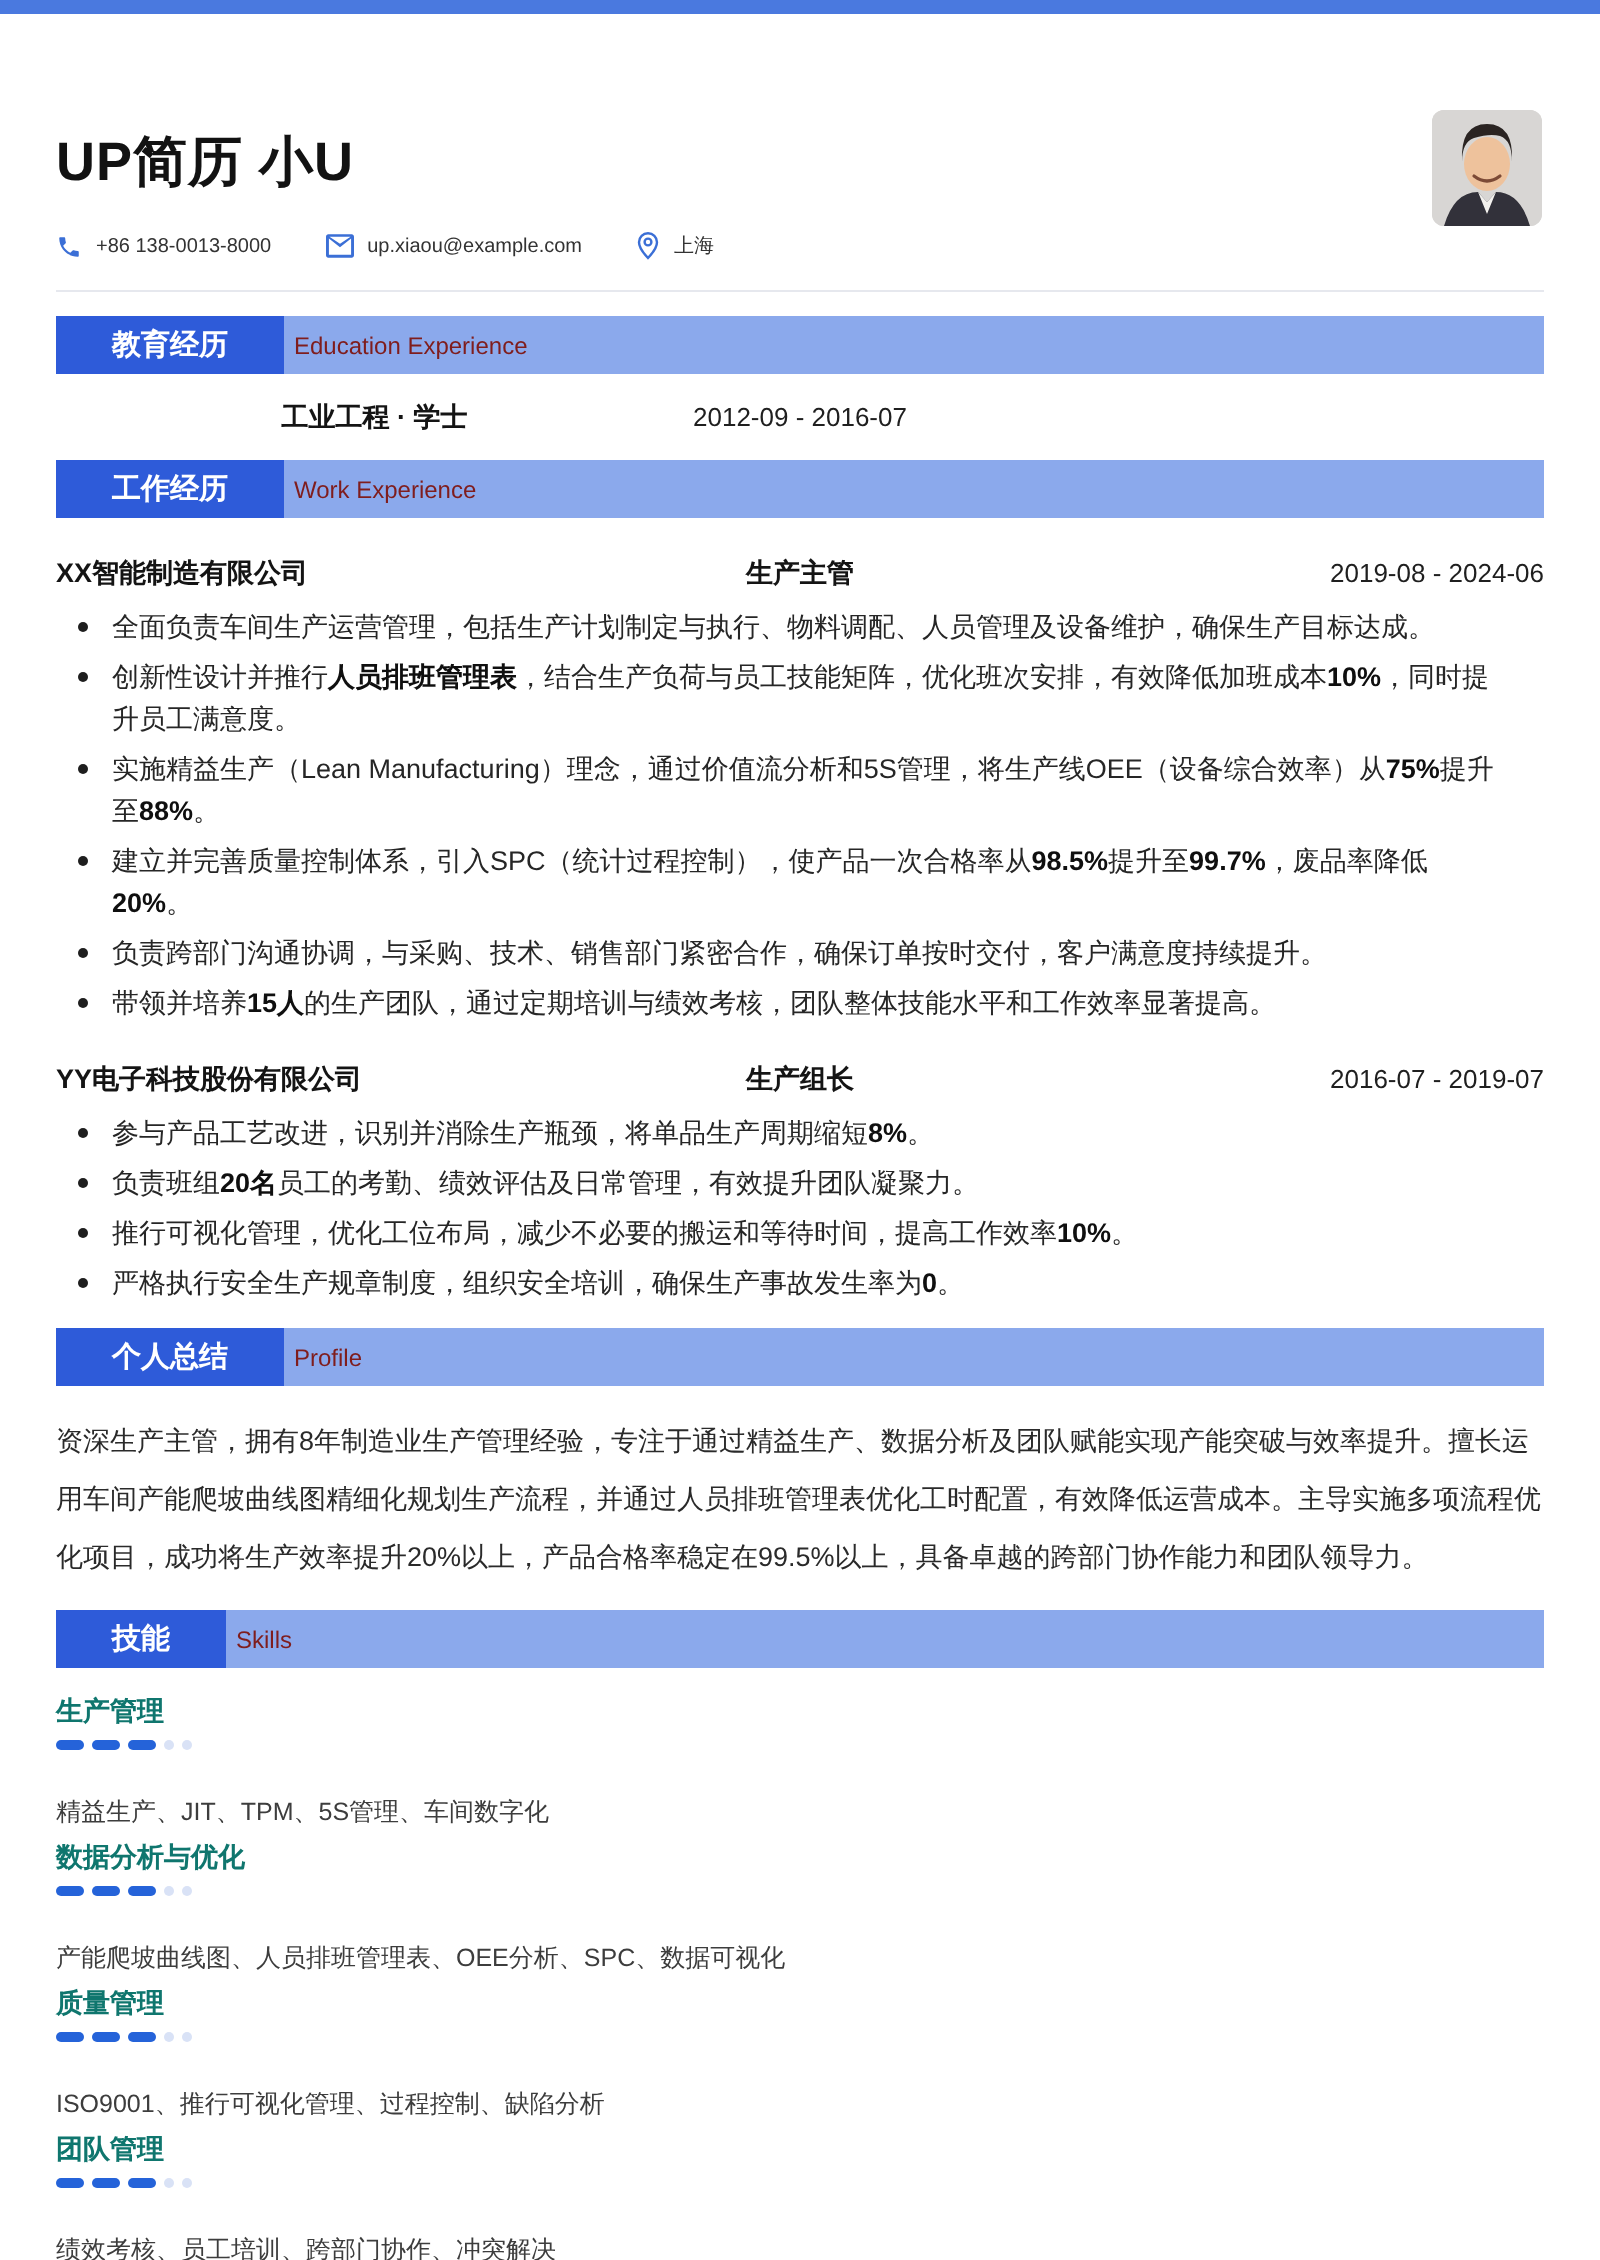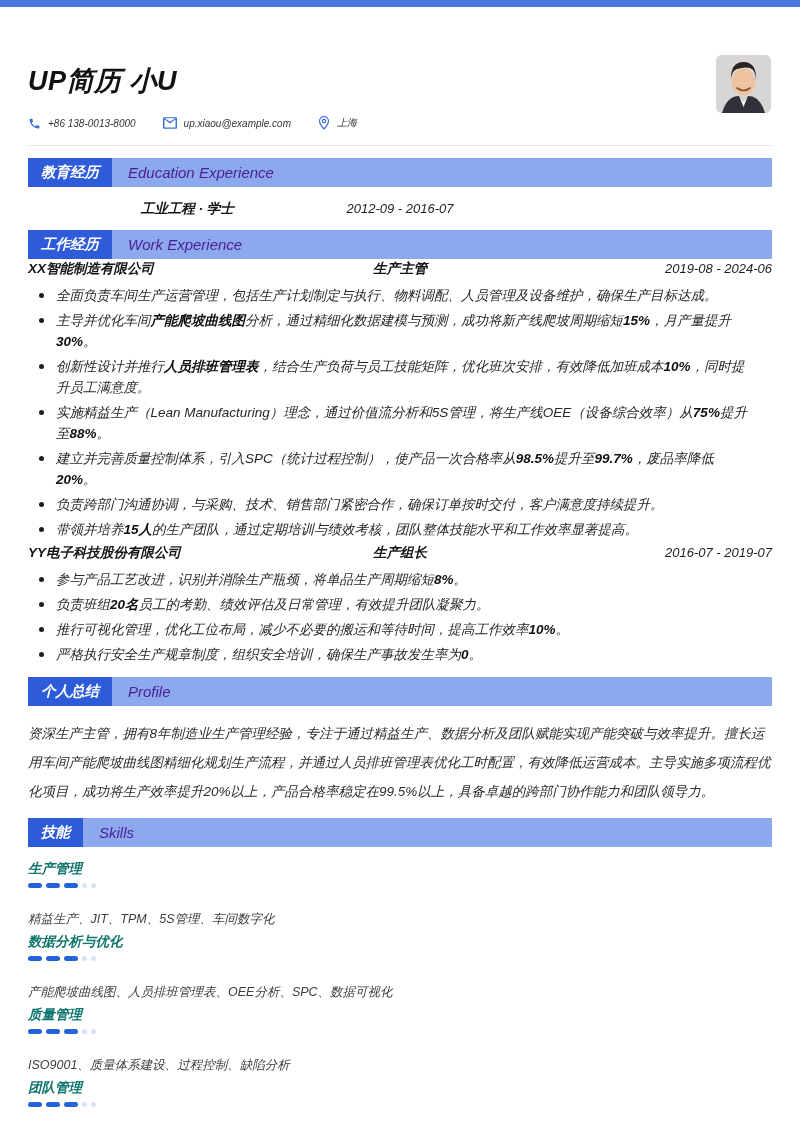--- a/index.html
+++ b/index.html
@@ -2,48 +2,48 @@
 <html lang="zh"><head>
 <meta charset="utf-8">
 <style>
   * { box-sizing: border-box; }
   html,body { margin:0; padding:0; }
   body {
     width:800px; height:1130px; overflow:hidden; background:#ffffff;
     font-family:"Liberation Sans","DejaVu Sans",sans-serif; color:#222;
   }
   .topbar { height:7px; background:#4a79df; }
-  .sheet { position:relative; height:1123px; padding:0 28px; overflow:hidden;font-style:italic; }
+  .sheet { position:relative; height:1123px; padding:0 28px; overflow:hidden; }
 
   .name { margin:56px 0 0 0; font-size:27px; font-weight:700; color:#121212; letter-spacing:.5px; }
 
   .photo { position:absolute; top:48px; right:29px; width:55px; height:58px;
            border-radius:6px; overflow:hidden; background:#d8d6d4; }
   .photo svg { display:block; width:100%; height:100%; }
 
   .contact { display:flex; align-items:center; gap:27px; margin-top:17px;
              font-size:10px; color:#333; }
   .contact .item { display:flex; align-items:center; gap:7px; }
   .contact svg { display:block; }
 
   .divider { border:none; border-top:1px solid #e6e8ee; margin:15px 0 0 0; }
 
   .sec-header { display:flex; height:29px; margin-top:12px; }
   .sec-chip { background:#2e5bd9; color:#fff; font-size:14.5px; font-weight:700;
-              display:flex; align-items:center; padding:0 13px; white-space:nowrap; }
-  .sec-band { flex:1; background:#8ba9ec; color:#4c1d95; font-size:15px;
-              display:flex; align-items:center; padding-left:16px; }
+              display:flex; align-items:center; padding:0 28px; white-space:nowrap; }
+  .sec-band { flex:1; background:#8ba9ec; color:#7f1d1d; font-size:12px;
+              display:flex; align-items:center; padding-left:5px; }
 
   .row3 { display:grid; grid-template-columns:1fr auto 1fr; align-items:baseline; }
   .row3 .c { text-align:center; }
   .row3 .r { text-align:right; font-size:13px; font-weight:400; color:#1f1f1f; }
   .row3 .bold { font-weight:700; color:#141414; font-size:13.5px; }
 
   .edu-row { margin-top:13px; }
-  .job-row { margin-top:1px; }
+  .job-row { margin-top:19px; }
 
   ul.bullets { list-style:none; margin:7px 18px 0 0; padding:0; }
   ul.bullets li { position:relative; padding-left:28px; font-size:13.5px;
                   line-height:21px; margin-bottom:4px; color:#262626; }
   ul.bullets li::before { content:""; position:absolute; left:11px; top:8px;
                   width:5px; height:5px; border-radius:50%; background:#1e1e1e; }
   ul.bullets b { color:#0f0f0f; }
 
   .profile-text { margin:13px 0 0 0; font-size:13.5px; line-height:29px; color:#2a2a2a; }
 
@@ -120,21 +120,20 @@
   </div>
   <div id="jobs">
       <div class="job">
         <div class="row3 job-row">
           <span class="bold">XX智能制造有限公司</span>
           <span class="c bold">生产主管</span>
           <span class="r">2019-08 - 2024-06</span>
         </div>
         <ul class="bullets">
           <li><span>全面负责车间生产运营管理，包括生产计划制定与执行、物料调配、人员管理及设备维护，确保生产目标达成。</span></li>
-          <li><span>主导并优化车间</span><b>产能爬坡曲线图</b><span>分析，通过精细化数据建模与预测，成功将新产线爬坡周期缩短</span><b>15%</b><span>，月产量提升</span><b>30%</b><span>。</span></li>
           <li><span>创新性设计并推行</span><b>人员排班管理表</b><span>，结合生产负荷与员工技能矩阵，优化班次安排，有效降低加班成本</span><b>10%</b><span>，同时提升员工满意度。</span></li>
           <li><span>实施精益生产（Lean Manufacturing）理念，通过价值流分析和5S管理，将生产线OEE（设备综合效率）从</span><b>75%</b><span>提升至</span><b>88%</b><span>。</span></li>
           <li><span>建立并完善质量控制体系，引入SPC（统计过程控制），使产品一次合格率从</span><b>98.5%</b><span>提升至</span><b>99.7%</b><span>，废品率降低</span><b>20%</b><span>。</span></li>
           <li><span>负责跨部门沟通协调，与采购、技术、销售部门紧密合作，确保订单按时交付，客户满意度持续提升。</span></li>
           <li><span>带领并培养</span><b>15人</b><span>的生产团队，通过定期培训与绩效考核，团队整体技能水平和工作效率显著提高。</span></li>
         </ul>
       </div>
       <div class="job">
         <div class="row3 job-row">
           <span class="bold">YY电子科技股份有限公司</span>
@@ -185,21 +184,21 @@
       </div>
       <div class="skill-group">
         <div class="skill-name">质量管理</div>
         <div class="skill-rate">
           <span class="pill"></span>
           <span class="pill"></span>
           <span class="pill"></span>
           <span class="dot"></span>
           <span class="dot"></span>
         </div>
-        <div class="skill-items">ISO9001、质量体系建设、过程控制、缺陷分析</div>
+        <div class="skill-items">ISO9001、推行可视化管理、过程控制、缺陷分析</div>
       </div>
       <div class="skill-group">
         <div class="skill-name">团队管理</div>
         <div class="skill-rate">
           <span class="pill"></span>
           <span class="pill"></span>
           <span class="pill"></span>
           <span class="dot"></span>
           <span class="dot"></span>
         </div>

